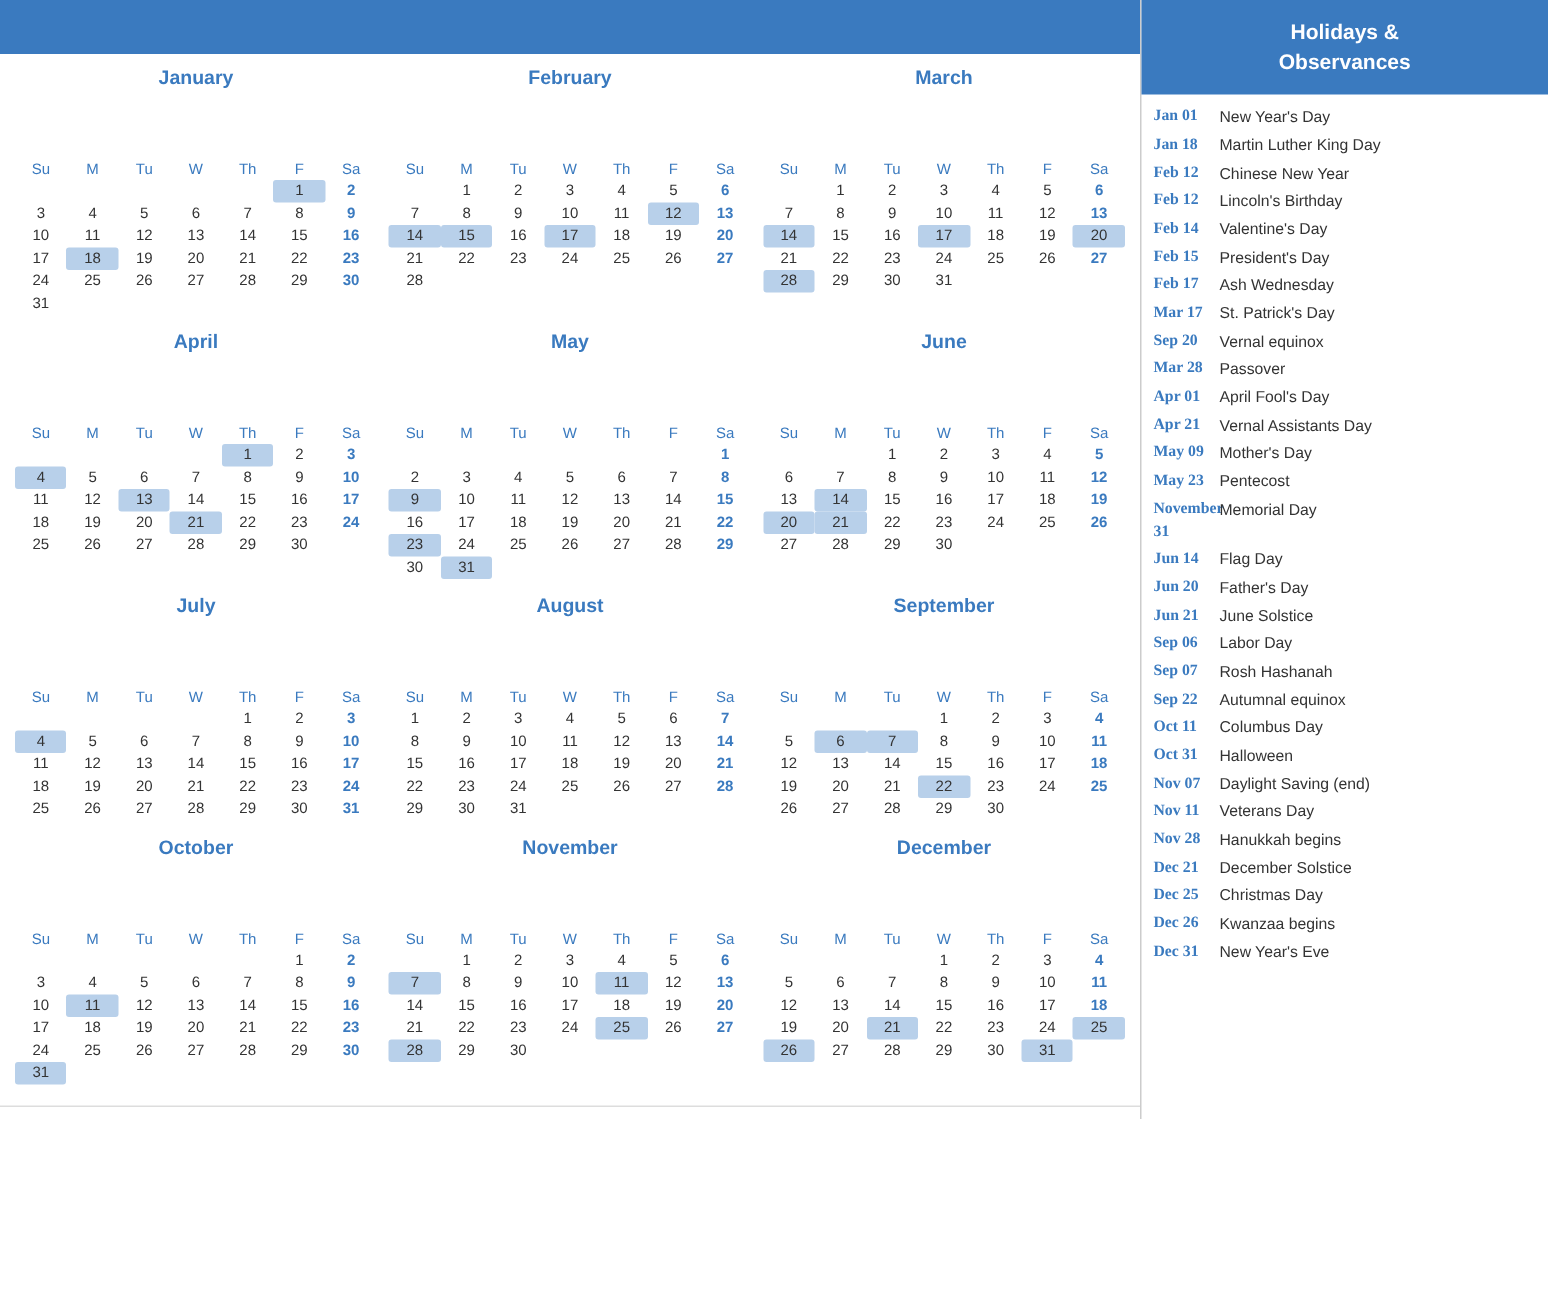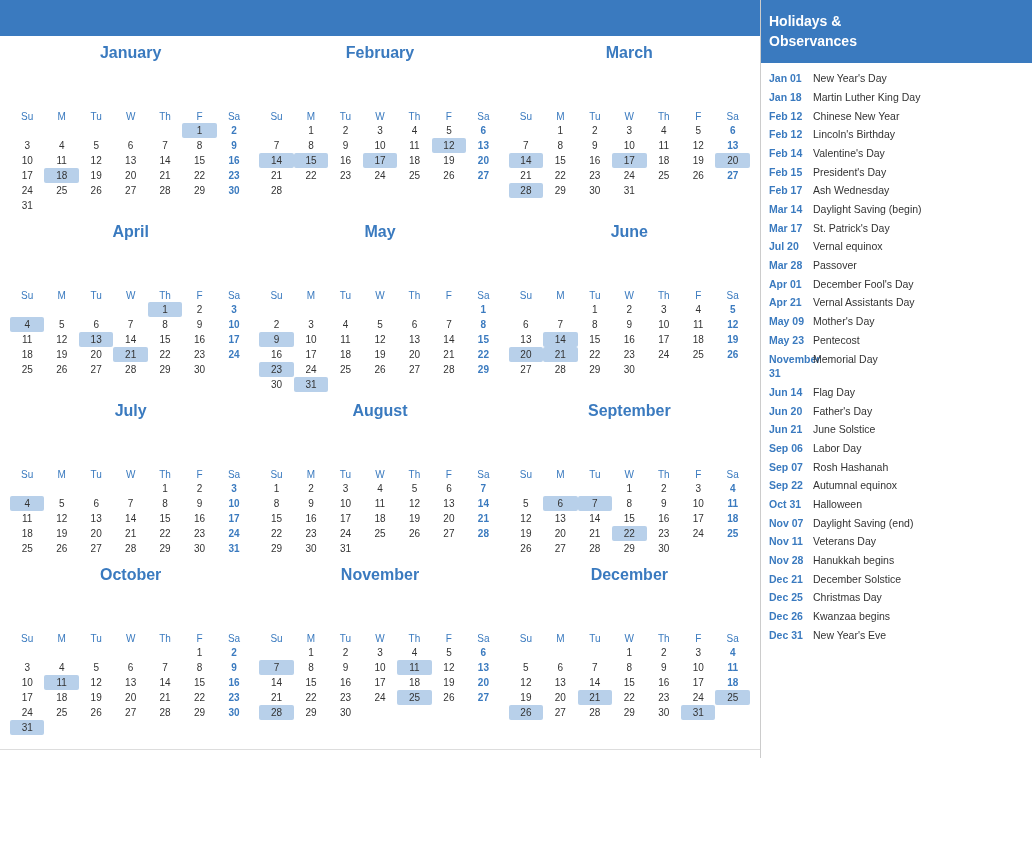--- a/index.html
+++ b/index.html
@@ -45,21 +45,21 @@
     }
 
     .month-block {
       width: 100%;
     }
 
     .month-title {
       text-align: center;
       color: #3a7abf;
       font-weight: bold;
-      font-size: 16px;
+      font-size: 13px;
       margin-bottom: 3px;
     }
 
     .cal-table {
       width: 100%;
       border-collapse: collapse;
       margin-top: 48px;
     }
 
     .cal-table th {
@@ -106,21 +106,21 @@
     .sidebar {
       width: 272px;
       border-left: 1px solid #ccc;
       display: flex;
       flex-direction: column;
     }
 
     .sidebar-header {
       background: #3a7abf;
       color: #fff;
-      text-align: left;
+      text-align: center;
       font-size: 14px;
       font-weight: bold;
       padding: 12px 8px;
       line-height: 1.4;
     }
 
     .sidebar-list {
       padding: 6px 8px;
       flex: 1;
     }
@@ -132,20 +132,21 @@
       font-size: 10.5px;
       line-height: 1.4;
     }
 
     .sidebar-date {
       color: #3a7abf;
       font-weight: bold;
       width: 44px;
       flex-shrink: 0;
       font-size: 10.5px;
+      font-family: Liberation Serif, serif;
     }
 
     .sidebar-name {
       color: #333;
       font-size: 10.5px;
     }
   </style>
 </head>
 <body>
 
@@ -971,38 +972,34 @@
           </div>
           <div class="sidebar-item">
             <span class="sidebar-date">Feb 15</span>
             <span class="sidebar-name">President's Day</span>
           </div>
           <div class="sidebar-item">
             <span class="sidebar-date">Feb 17</span>
             <span class="sidebar-name">Ash Wednesday</span>
           </div>
           <div class="sidebar-item">
-            <span class="sidebar-date">Mar 14</span>
-            <span class="sidebar-name">Daylight Saving (begin)</span>
-          </div>
-          <div class="sidebar-item">
             <span class="sidebar-date">Mar 17</span>
             <span class="sidebar-name">St. Patrick's Day</span>
           </div>
           <div class="sidebar-item">
-            <span class="sidebar-date">Jul 20</span>
+            <span class="sidebar-date">Sep 20</span>
             <span class="sidebar-name">Vernal equinox</span>
           </div>
           <div class="sidebar-item">
             <span class="sidebar-date">Mar 28</span>
             <span class="sidebar-name">Passover</span>
           </div>
           <div class="sidebar-item">
             <span class="sidebar-date">Apr 01</span>
-            <span class="sidebar-name">December Fool's Day</span>
+            <span class="sidebar-name">April Fool's Day</span>
           </div>
           <div class="sidebar-item">
             <span class="sidebar-date">Apr 21</span>
             <span class="sidebar-name">Vernal Assistants Day</span>
           </div>
           <div class="sidebar-item">
             <span class="sidebar-date">May 09</span>
             <span class="sidebar-name">Mother's Day</span>
           </div>
           <div class="sidebar-item">
@@ -1029,20 +1026,24 @@
             <span class="sidebar-date">Sep 06</span>
             <span class="sidebar-name">Labor Day</span>
           </div>
           <div class="sidebar-item">
             <span class="sidebar-date">Sep 07</span>
             <span class="sidebar-name">Rosh Hashanah</span>
           </div>
           <div class="sidebar-item">
             <span class="sidebar-date">Sep 22</span>
             <span class="sidebar-name">Autumnal equinox</span>
+          </div>
+          <div class="sidebar-item">
+            <span class="sidebar-date">Oct 11</span>
+            <span class="sidebar-name">Columbus Day</span>
           </div>
           <div class="sidebar-item">
             <span class="sidebar-date">Oct 31</span>
             <span class="sidebar-name">Halloween</span>
           </div>
           <div class="sidebar-item">
             <span class="sidebar-date">Nov 07</span>
             <span class="sidebar-name">Daylight Saving (end)</span>
           </div>
           <div class="sidebar-item">

